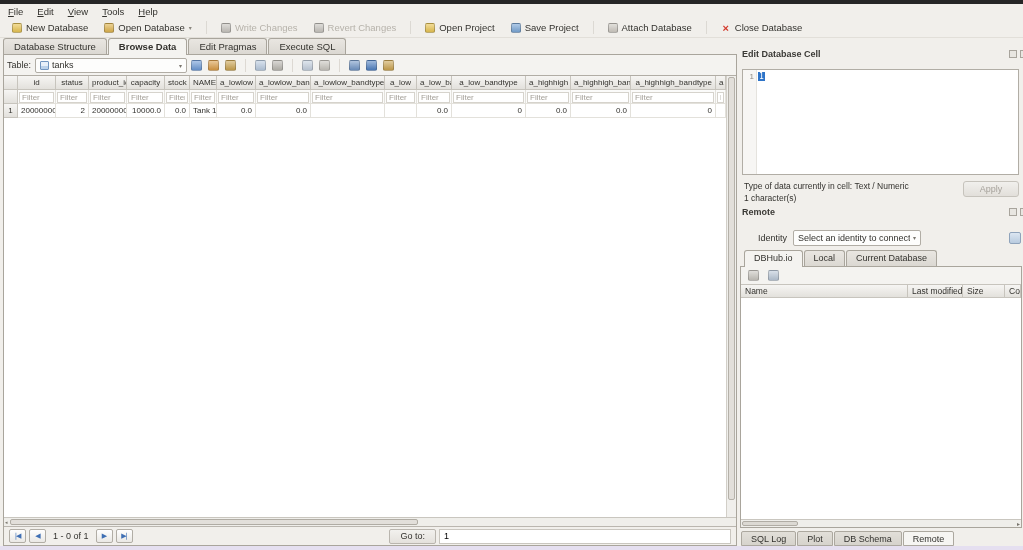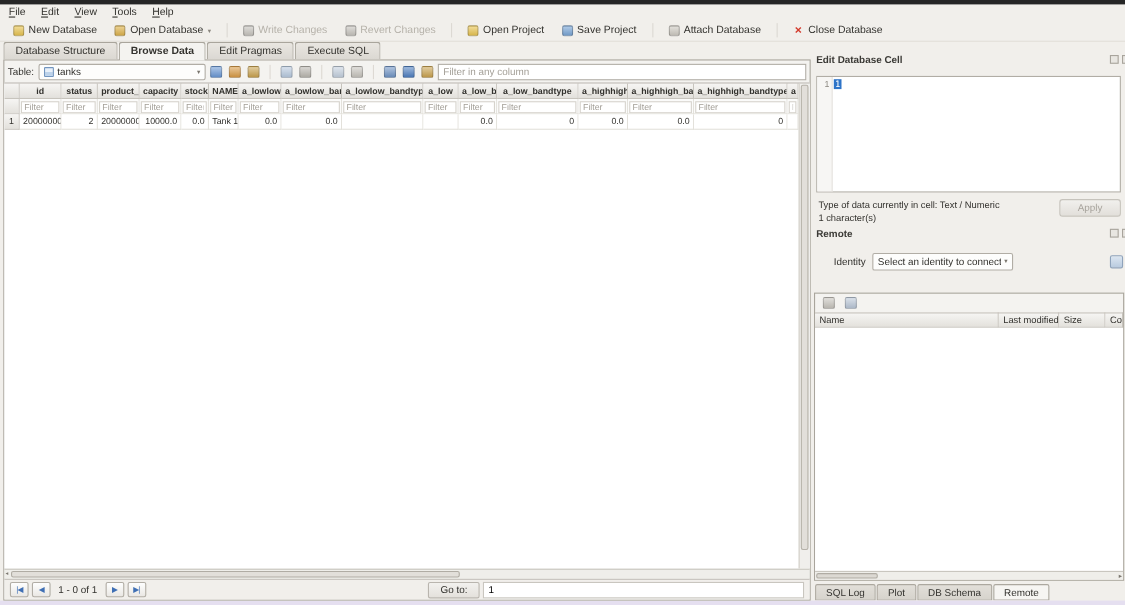--- a/index.html
+++ b/index.html
@@ -39,21 +39,21 @@
   .mini-icon{width:11px;height:11px;border-radius:2px;border:1px solid rgba(0,0,0,.18);flex:0 0 auto}
   .csep{width:1px;height:13px;background:#ddd9d3;margin:0 3px}
   .filter-any{flex:1;height:15px;border:1px solid #b1ada5;background:#fff;font-size:9px;padding:0 4px;color:#33322e}
 
   .gridwrap{flex:1;display:flex;border-top:1px solid #b1ada5;background:#fff;overflow:hidden}
   .grid{flex:1;overflow:hidden;font-size:8px}
   .grow{display:flex;height:14px}
   .gcell{border-right:1px solid #e3e1db;border-bottom:1px solid #e3e1db;padding:0 3px;
     line-height:13px;white-space:nowrap;overflow:hidden;flex:0 0 auto;background:#fff}
   .hcell{background:linear-gradient(#f6f5f3,#e3e1dc);border-right:1px solid #c7c4bd;
-    border-bottom:1px solid #c7c4bd;font-weight:bold;text-align:center}
+    border-bottom:1px solid #c7c4bd;font-weight:normal;text-align:center}
   .rownum{background:linear-gradient(#f6f5f3,#e3e1dc);border-right:1px solid #c7c4bd;
     border-bottom:1px solid #c7c4bd;text-align:center}
   .fcell{padding:1px 1px;background:#fbfbfa}
   .fcell input{width:100%;height:11px;border:1px solid #d6d3cc;font-size:8px;padding:0 2px;background:#fff}
   .num{text-align:right}
 
   .vscroll{width:10px;flex:0 0 auto;background:#f0efec;border-left:1px solid #d2cfc8;position:relative}
   .vthumb{position:absolute;left:1px;right:1px;top:1px;height:96%;background:#e2dfda;
     border:1px solid #b5b1a9;border-radius:2px}
   .hscroll{height:9px;flex:0 0 auto;background:#efeeea;border-top:1px solid #c9c6bf;position:relative}
@@ -199,21 +199,20 @@
         <span class="mini-icon" style="background: linear-gradient(rgba(255, 255, 255, 0.45), rgba(0, 0, 0, 0.07)), rgb(183, 201, 222);"></span>
         <span class="mini-icon" style="background: linear-gradient(rgba(255, 255, 255, 0.45), rgba(0, 0, 0, 0.07)), rgb(185, 182, 175);"></span>
         <span class="csep"></span>
         <span class="mini-icon" style="background: linear-gradient(rgba(255, 255, 255, 0.45), rgba(0, 0, 0, 0.07)), rgb(195, 207, 221);"></span>
         <span class="mini-icon" style="background: linear-gradient(rgba(255, 255, 255, 0.45), rgba(0, 0, 0, 0.07)), rgb(198, 195, 188);"></span>
         <span class="csep"></span>
         <span class="mini-icon" style="background: linear-gradient(rgba(255, 255, 255, 0.45), rgba(0, 0, 0, 0.07)), rgb(112, 148, 196);"></span>
         <span class="mini-icon" style="background: linear-gradient(rgba(255, 255, 255, 0.45), rgba(0, 0, 0, 0.07)), rgb(79, 127, 192);"></span>
         <span class="mini-icon" style="background: linear-gradient(rgba(255, 255, 255, 0.45), rgba(0, 0, 0, 0.07)), rgb(201, 162, 79);"></span>
       </span>
-    <input class="filter-any" placeholder="Filter in any column" style="">
   </div>
 
   <div class="gridwrap">
     <div class="grid" id="grid">
         <div class="grow ghead">
           <div class="gcell hcell" style="width: 14px;"></div>
           <div class="gcell hcell" style="width: 38px;">id</div>
           <div class="gcell hcell" style="width: 33px;">status</div>
           <div class="gcell hcell" style="width: 38px;">product_id</div>
           <div class="gcell hcell" style="width: 38px;">capacity</div>
@@ -321,20 +320,25 @@
 
   <div class="identity-row">
     <span>Identity</span>
     <div class="combo id-combo">
       <span style="white-space:nowrap;overflow:hidden">Select an identity to connect</span>
       <span class="caret">▾</span>
     </div>
     <span class="clone-icon"></span>
   </div>
 
+  <div class="rtabs" id="rtabs">
+      <div class="rtab active">DBHub.io</div>
+      <div class="rtab">Local</div>
+      <div class="rtab">Current Database</div>
+    </div>
 
   <div class="rbox">
     <div class="rbox-icons" id="rbox-icons">
         <span class="mini-icon" style="background: linear-gradient(rgba(255, 255, 255, 0.45), rgba(0, 0, 0, 0.07)), rgb(198, 195, 188);"></span>
         <span class="mini-icon" style="background: linear-gradient(rgba(255, 255, 255, 0.45), rgba(0, 0, 0, 0.07)), rgb(185, 198, 214);"></span>
       </div>
     <div class="rlist-head" id="rlist-head">
         <div class="rhcell" style="flex: 1 1 0%;">Name</div>
         <div class="rhcell" style="width: 55px;">Last modified</div>
         <div class="rhcell" style="width: 42px;">Size</div>

